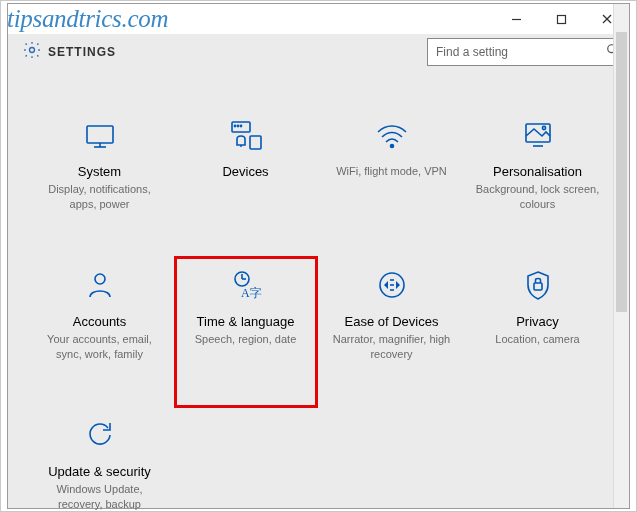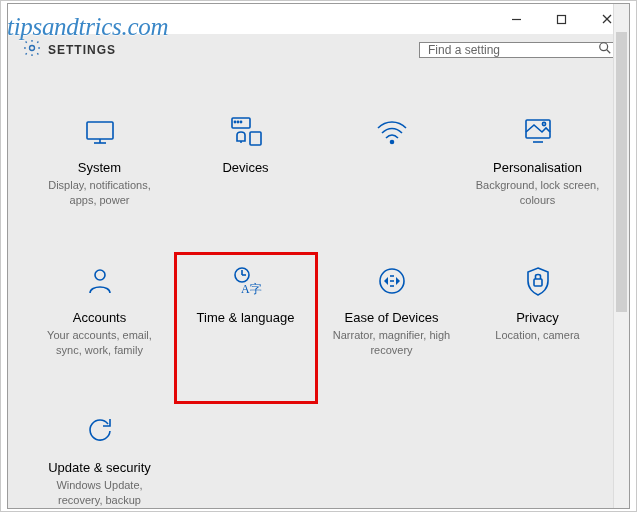--- a/index.html
+++ b/index.html
@@ -1,30 +1,30 @@
 <!DOCTYPE html>
 <html><head>
 <meta charset="utf-8">
 <style>
   * { box-sizing: border-box; margin: 0; padding: 0; }
   html, body { width: 637px; height: 512px; overflow: hidden; font-family: "Segoe UI", Arial, sans-serif; background: #fff; }
   .outer-frame { position: relative; width: 637px; height: 512px; border: 1px solid #c8c8c8; }
-  .watermark { position: absolute; top: 12px; left: 6px; font-family: Georgia, 'Times New Roman', serif; font-size: 25px; color: #3a87c7; text-shadow: 0 1px 0 rgba(255,255,255,.5); z-index: 50; pointer-events: none; font-style: italic; letter-spacing: -0.3px; text-align: right; }
+  .watermark { position: absolute; top: 4px; left: 6px; font-family: Georgia, 'Times New Roman', serif; font-size: 25px; color: #3a87c7; text-shadow: 0 1px 0 rgba(255,255,255,.5); z-index: 50; pointer-events: none; font-style: italic; letter-spacing: -0.3px; text-align: right; }
 
   .window { position: absolute; top: 2px; left: 6px; right: 6px; bottom: 2px; background: #ebebeb; border: 1px solid #9b9b9b; }
 
   .titlebar { height: 30px; display: flex; align-items: center; justify-content: flex-end; background: #fff; }
   .win-btn { width: 45px; height: 30px; display: flex; align-items: center; justify-content: center; }
   .win-btn svg { stroke: #333; }
 
-  .header-row { display: flex; align-items: center; justify-content: space-between; padding: 4px 10px 14px 14px; }
+  .header-row { display: flex; align-items: center; justify-content: space-between; padding: 4px 2px 14px 14px; }
   .header-left { display: flex; align-items: center; gap: 6px; }
   .gear-icon svg { stroke: #2a6fb5; }
   .page-title { font-size: 12px; font-weight: 700; letter-spacing: 1px; color: #333; }
-  .search-box { position: relative; width: 200px; height: 16px; border: 1px solid #888; background: #fff; display:flex; align-items:center; }
+  .search-box { position: relative; width: 200px; height: 28px; border: 1px solid #888; background: #fff; display:flex; align-items:center; }
   .search-box input { border: none; outline: none; width: 100%; height: 100%; padding: 0 26px 0 8px; font-size: 12px; color: #333; }
   .search-box input::placeholder { color: #666; }
   .search-glyph { position: absolute; right: 6px; top: 50%; transform: translateY(-50%); }
 
   .grid-wrap { padding: 28px 18px 0 18px; }
   .grid { display: grid; grid-template-columns: repeat(4, 140px); grid-auto-rows: 148px; justify-content: center; column-gap: 6px; row-gap: 2px; }
 
   .tile { display: flex; flex-direction: column; align-items: center; text-align: center; padding-top: 6px; cursor: default; }
   .tile-icon { width: 42px; height: 42px; display:flex; align-items:center; justify-content:center; margin-bottom: 8px; }
   .tile-icon svg { stroke: #0058b8; fill: none; stroke-width: 1.6; }
@@ -102,20 +102,21 @@
               </svg>
             </div>
             <div class="tile-title">Devices</div>
           </div>
           <div class="tile">
             <div class="tile-icon">
               <svg width="40" height="40" viewBox="0 0 40 40">
                 <use href="#ic-network"></use>
               </svg>
             </div>
+            <div class="tile-sub">WiFi, flight mode, VPN</div>
           </div>
           <div class="tile">
             <div class="tile-icon">
               <svg width="40" height="40" viewBox="0 0 40 40">
                 <use href="#ic-personal"></use>
               </svg>
             </div>
             <div class="tile-title">Personalisation</div>
             <div class="tile-sub">Background, lock screen, colours</div>
           </div>
@@ -128,20 +129,21 @@
             <div class="tile-title">Accounts</div>
             <div class="tile-sub">Your accounts, email, sync, work, family</div>
           </div>
           <div class="tile highlighted">
             <div class="tile-icon">
               <svg width="40" height="40" viewBox="0 0 40 40">
                 <use href="#ic-time"></use>
               </svg>
             </div>
             <div class="tile-title">Time &amp; language</div>
+            <div class="tile-sub">Speech, region, date</div>
           </div>
           <div class="tile">
             <div class="tile-icon">
               <svg width="40" height="40" viewBox="0 0 40 40">
                 <use href="#ic-ease"></use>
               </svg>
             </div>
             <div class="tile-title">Ease of Devices</div>
             <div class="tile-sub">Narrator, magnifier, high recovery</div>
           </div>

